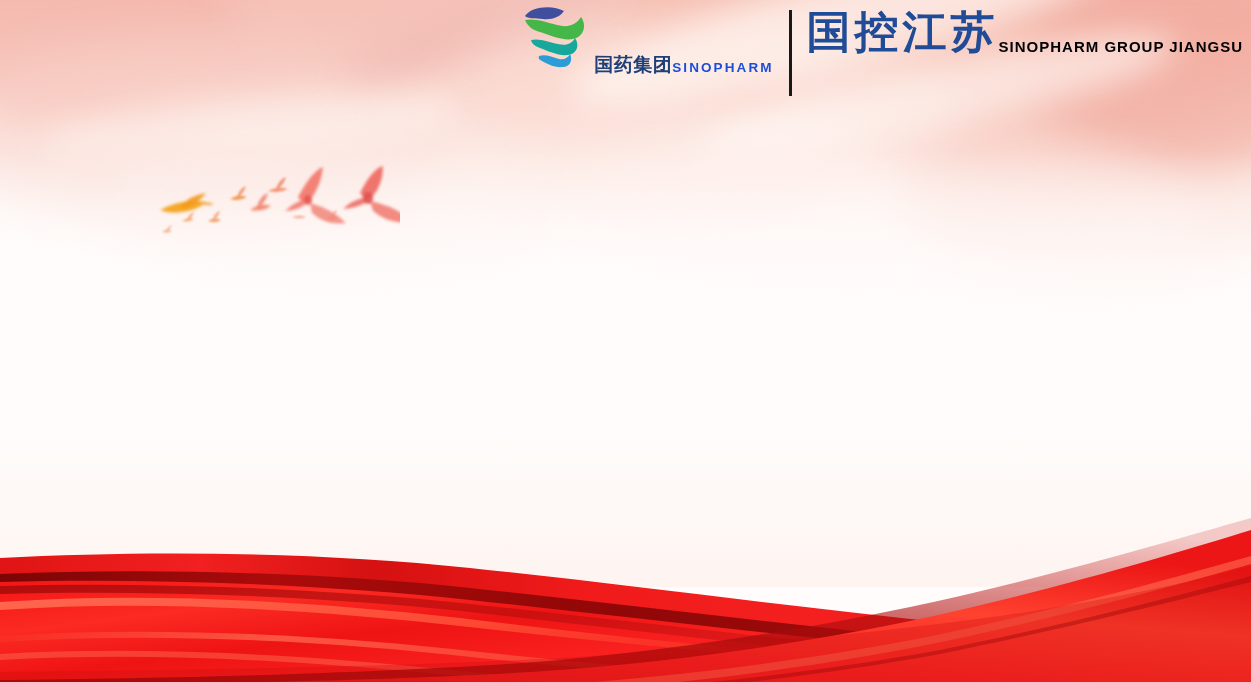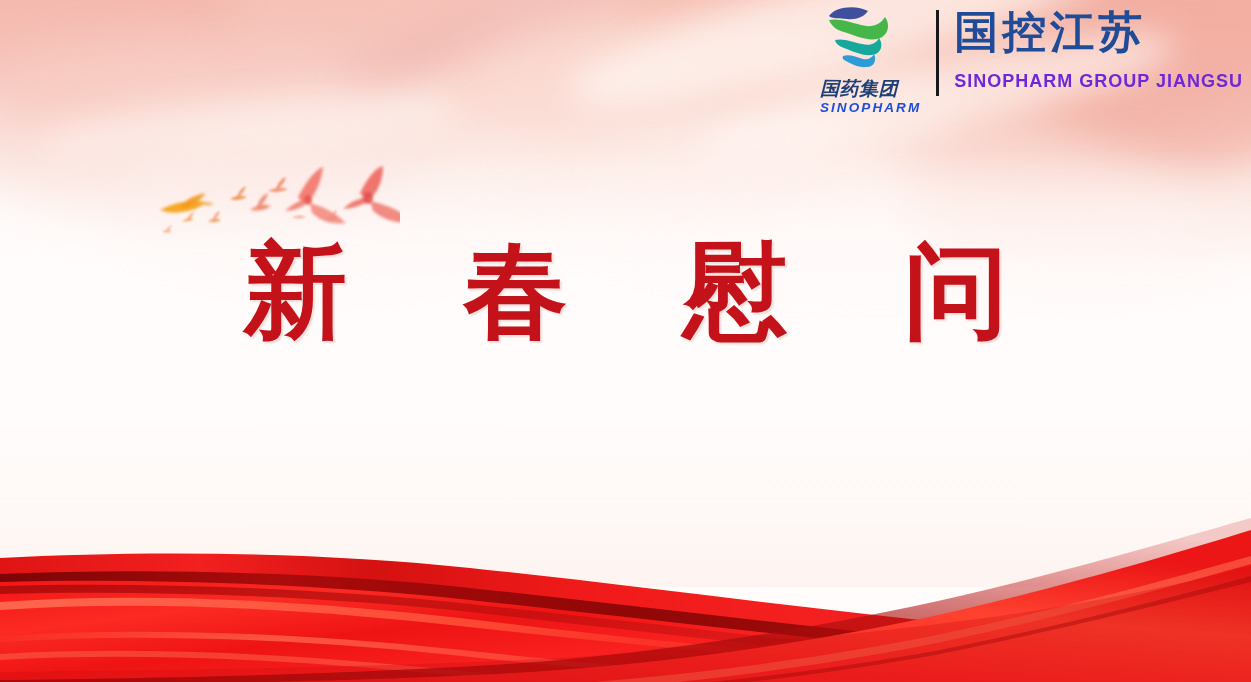--- a/index.html
+++ b/index.html
@@ -98,24 +98,23 @@
   
   .logo-block {
     position: absolute;
     top: 4px;
     right: 8px;
     display: flex;
     align-items: flex-start;
   }
   .logo-left {
     display: flex;
-    flex-direction: column;
-    align-items: flex-start;
+    flex-direction: row;
+    align-items: flex-end;
     padding-top: 2px;
-    font-style: italic;
   }
   .logo-mark { display: block; }
   .logo-cn {
     font-size: 19px;
     font-weight: 700;
     color: #1f3f77;
     letter-spacing: 0.5px;
     line-height: 1.15;
     margin-top: 2px;
     white-space: nowrap;
@@ -130,36 +129,35 @@
   }
   .logo-divider {
     width: 3px;
     height: 86px;
     background: #17171c;
     margin: 6px 15px 0 15px;
     flex: 0 0 auto;
   }
   .logo-right {
     display: flex;
-    flex-direction: column;
-    align-items: flex-start;
+    align-items: flex-end;
     padding-top: 4px;
   }
   .logo-right-cn {
     font-size: 44px;
     font-weight: 700;
     color: #1f4b97;
     letter-spacing: 4px;
     line-height: 1.08;
     white-space: nowrap;
   }
   .logo-right-en {
-    font-size: 18px;
+    font-size: 15px;
     font-weight: 700;
-    color: #6d28d9;
+    color: #000000;
     letter-spacing: 1.0px;
     line-height: 1.2;
     margin-top: 15px;
     white-space: nowrap;
   }
 
   
   .birds { position: absolute; left: 150px; top: 155px; width: 250px; height: 95px; }
 
   
@@ -303,21 +301,20 @@
 
     <div class="logo-divider"></div>
 
     <div class="logo-right">
       <span class="logo-right-cn">国控江苏</span>
       <span class="logo-right-en">SINOPHARM GROUP JIANGSU</span>
     </div>
 
   </div>
 
-  <div class="title">新 春 慰 问</div>
 
   <div class="ribbon">
     <svg width="1251" height="170" viewBox="0 0 1251 170" preserveAspectRatio="none">
       <defs>
         <linearGradient id="gTopFold" x1="0" y1="0" x2="1" y2="0">
           <stop offset="0" stop-color="#E01414"></stop>
           <stop offset="0.16" stop-color="#F22020"></stop>
           <stop offset="0.30" stop-color="#D51111"></stop>
           <stop offset="0.46" stop-color="#F01A1A"></stop>
           <stop offset="0.66" stop-color="#F42020"></stop>

